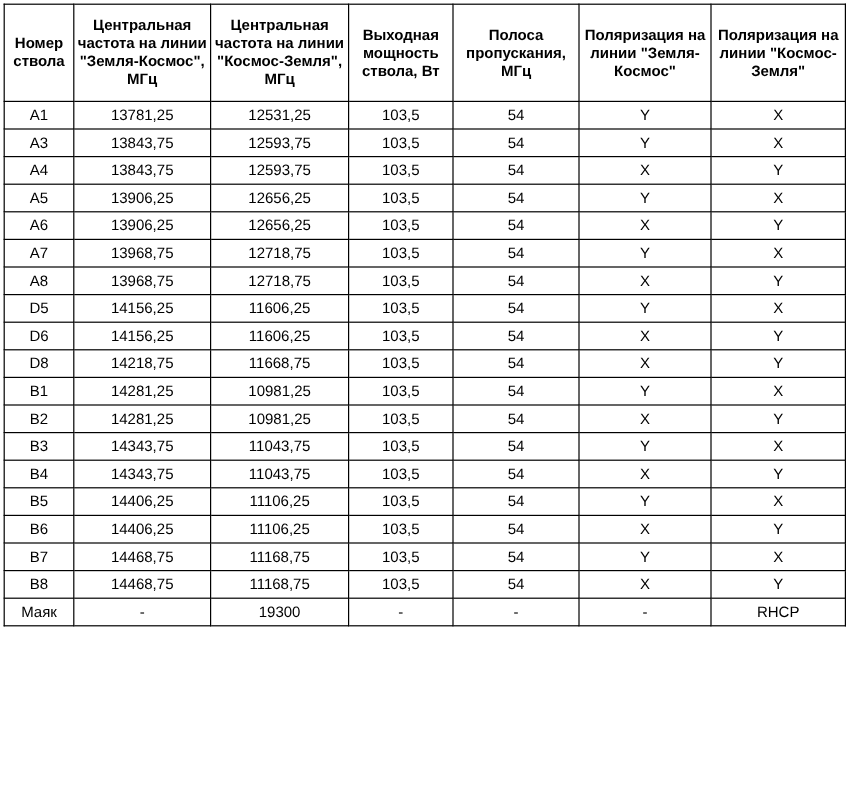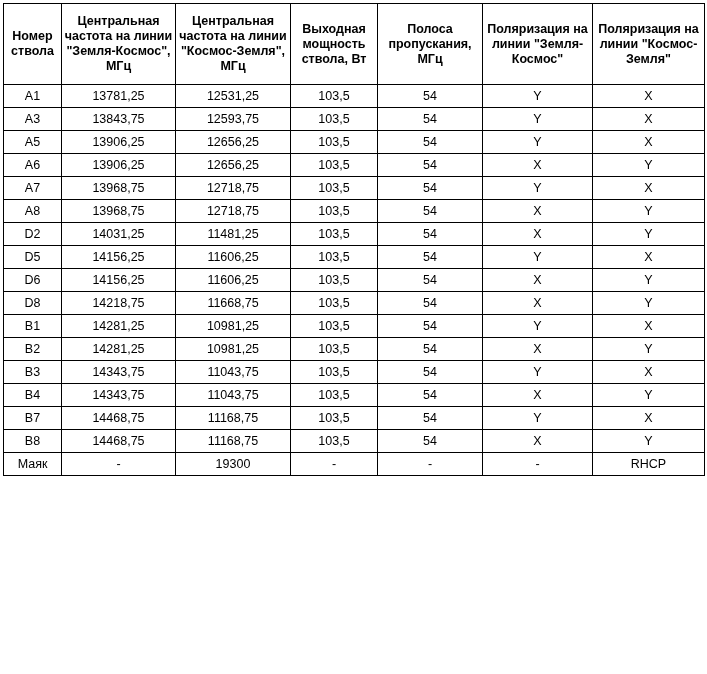--- a/index.html
+++ b/index.html
@@ -88,20 +88,29 @@
       <tr>
         <td>A3</td>
         <td>13843,75</td>
         <td>12593,75</td>
         <td>103,5</td>
         <td>54</td>
         <td>Y</td>
         <td>X</td>
       </tr>
       <tr>
+        <td>A4</td>
+        <td>13843,75</td>
+        <td>12593,75</td>
+        <td>103,5</td>
+        <td>54</td>
+        <td>X</td>
+        <td>Y</td>
+      </tr>
+      <tr>
         <td>A5</td>
         <td>13906,25</td>
         <td>12656,25</td>
         <td>103,5</td>
         <td>54</td>
         <td>Y</td>
         <td>X</td>
       </tr>
       <tr>
         <td>A6</td>
@@ -124,29 +133,20 @@
       <tr>
         <td>A8</td>
         <td>13968,75</td>
         <td>12718,75</td>
         <td>103,5</td>
         <td>54</td>
         <td>X</td>
         <td>Y</td>
       </tr>
       <tr>
-        <td>D2</td>
-        <td>14031,25</td>
-        <td>11481,25</td>
-        <td>103,5</td>
-        <td>54</td>
-        <td>X</td>
-        <td>Y</td>
-      </tr>
-      <tr>
         <td>D5</td>
         <td>14156,25</td>
         <td>11606,25</td>
         <td>103,5</td>
         <td>54</td>
         <td>Y</td>
         <td>X</td>
       </tr>
       <tr>
         <td>D6</td>
@@ -190,20 +190,38 @@
         <td>11043,75</td>
         <td>103,5</td>
         <td>54</td>
         <td>Y</td>
         <td>X</td>
       </tr>
       <tr>
         <td>B4</td>
         <td>14343,75</td>
         <td>11043,75</td>
+        <td>103,5</td>
+        <td>54</td>
+        <td>X</td>
+        <td>Y</td>
+      </tr>
+      <tr>
+        <td>B5</td>
+        <td>14406,25</td>
+        <td>11106,25</td>
+        <td>103,5</td>
+        <td>54</td>
+        <td>Y</td>
+        <td>X</td>
+      </tr>
+      <tr>
+        <td>B6</td>
+        <td>14406,25</td>
+        <td>11106,25</td>
         <td>103,5</td>
         <td>54</td>
         <td>X</td>
         <td>Y</td>
       </tr>
       <tr>
         <td>B7</td>
         <td>14468,75</td>
         <td>11168,75</td>
         <td>103,5</td>

